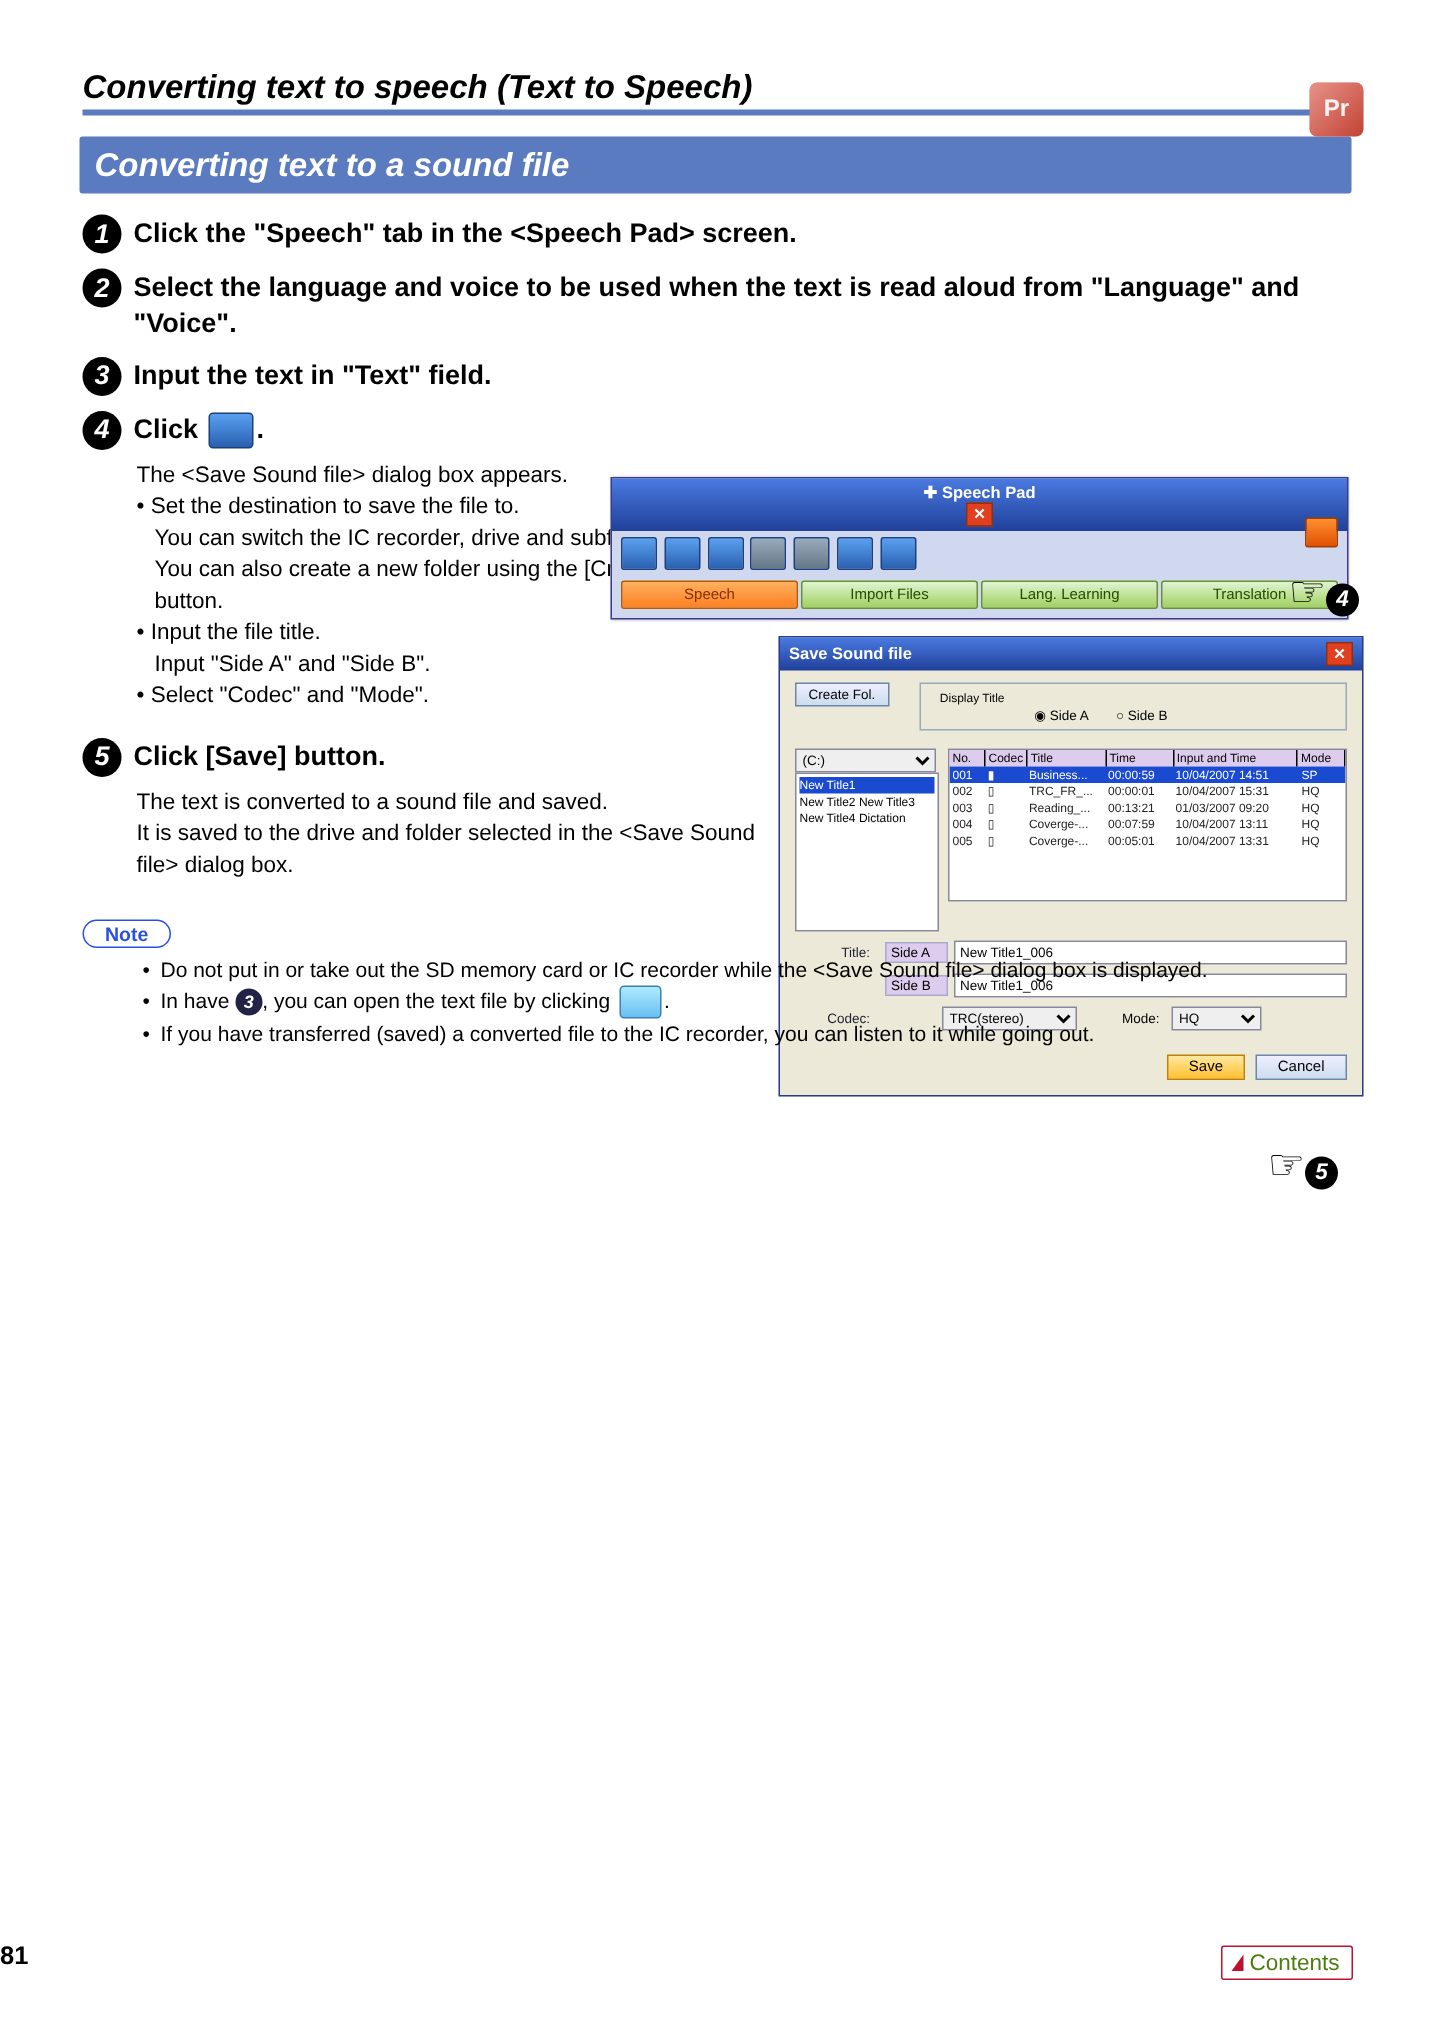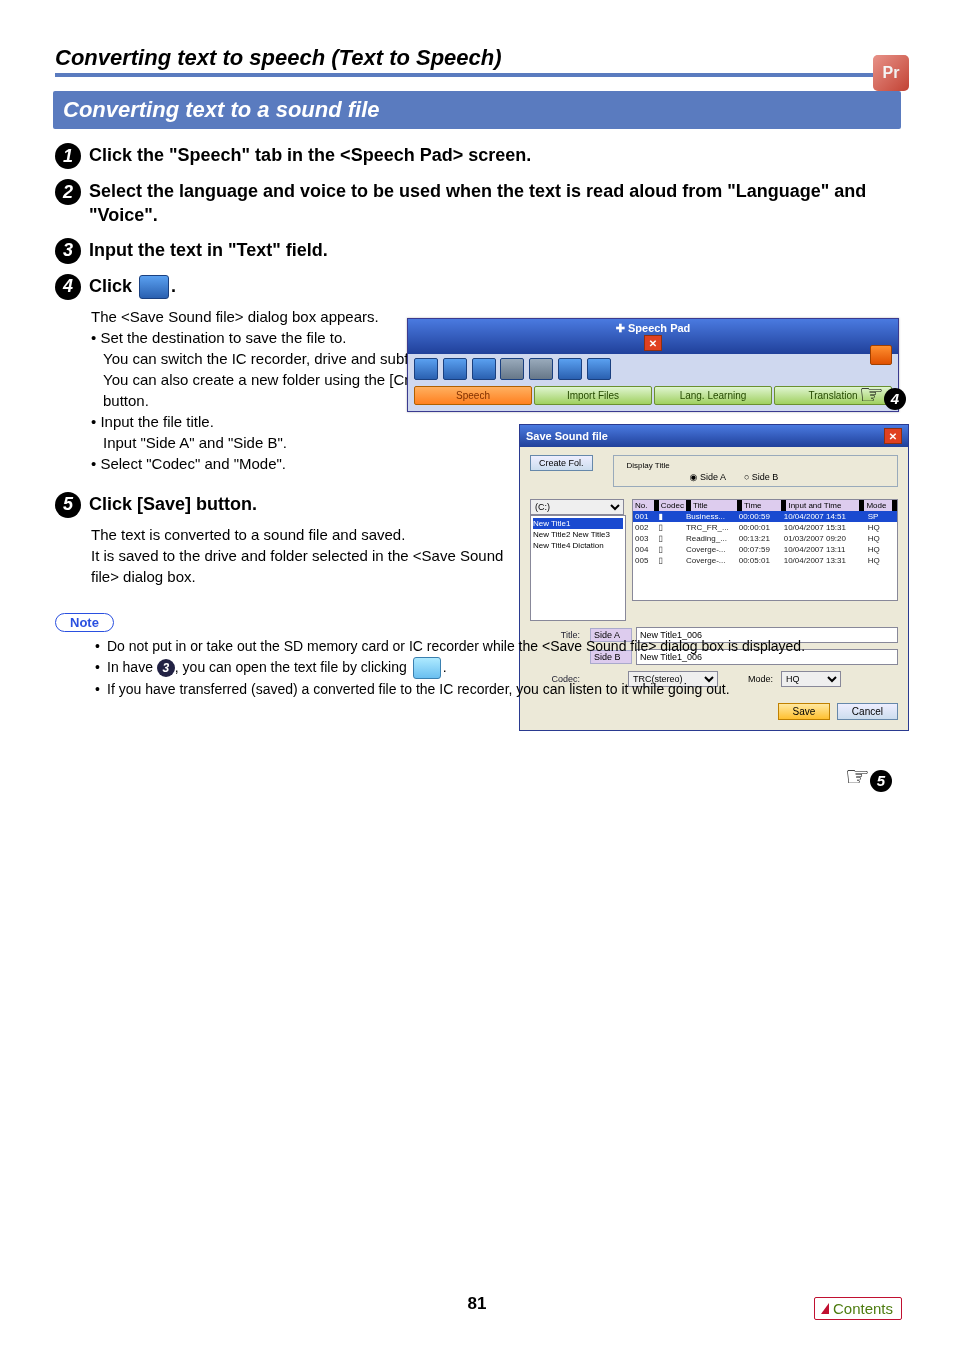--- a/index.html
+++ b/index.html
@@ -37,37 +37,37 @@
 .dlg-title { background:linear-gradient(#4a7ae0,#20409a); color:#fff; font-weight:bold; padding:3px 6px; display:flex; justify-content:space-between; align-items:center; font-size:11px;}
 .dlg-body { padding:8px 10px 10px 10px; }
 .fieldset { border:1px solid #9ab; padding:4px 6px; margin-bottom:6px; }
 .create-btn { display:inline-block; background:linear-gradient(#eef,#cde); border:1px solid #68a; padding:2px 8px; font-size:9px;}
 .radio-row { display:flex; gap:18px; margin-left:70px; }
 .dlg-cols { display:flex; gap:6px; margin-top:6px;}
 .tree { width:90px; height:100px; border:1px solid #889; background:#fff; overflow:hidden; padding:2px; font-size:8px; line-height:11px;}
 .tree .sel { background:#1a4ad0; color:#fff; display:block;}
 .grid { flex:1; height:100px; border:1px solid #889; background:#fff; overflow:hidden;}
 .grid-header { background:#dce; display:flex; font-size:8px;}
-.grid-header span { border-right:5px solid #000000; padding:1px 2px; }
+.grid-header span { border-right:1px solid #000000; padding:1px 2px; }
 .grid-row { display:flex; font-size:8px; color:#222;}
 .grid-row span { padding:1px 2px; overflow:hidden; white-space:nowrap;}
 .col-no{width:20px} .col-codec{width:24px} .col-title{width:50px} .col-time{width:42px} .col-date{width:82px} .col-mode{width:28px}
 .row-sel { background:#1a4ad0; color:#fff;}
 .form-row { display:flex; align-items:center; margin-top:6px; font-size:9px;}
 .form-row .lbl { width:50px; text-align:right; margin-right:10px; color:#223;}
 .form-row .sub { width:34px; background:#dce; border:1px solid #aac; padding:1px 3px; margin-right:4px;}
 .form-row input.txt { flex:1; border:1px solid #889; height:14px; font-size:9px; padding:0 3px;}
 select.sm { border:1px solid #889; height:16px; font-size:9px;}
 .dlg-foot { text-align:right; padding:6px 10px 10px 0;}
 .dlg-btn { display:inline-block; background:linear-gradient(#eef,#cde); border:1px solid #68a; padding:2px 14px; font-size:10px; margin-left:4px;}
 .dlg-btn.save { background:linear-gradient(#ffe8a0,#ffc030); border-color:#c08000;}
 .hand { font-size:28px; transform:scaleX(-1); display:inline-block;}
 .badge-4 { position:absolute; right:40px; top:378px; z-index:5;}
 .badge-5 { position:absolute; right:54px; top:760px; z-index:5;}
-.page-num { position:absolute; bottom:34px; left:0; right:0; text-align:center; font-weight:bold; font-size:17px;}
+.page-num { position:absolute; bottom:34px; left:0; right:0; text-align:left; font-weight:bold; font-size:17px;}
 .contents-btn { position:absolute; bottom:28px; right:52px; border:1px solid #c01030; padding:2px 8px 2px 6px; color:#4d7c0f; font-size:15px; border-radius:2px; background:#fff; display:flex; align-items:center; gap:4px;}
 .contents-btn .tri { width:0; height:0; border-left:8px solid transparent; border-bottom:11px solid #c01030; border-right:0; display:inline-block;}
 </style>
 </head>
 <body>
 
 <div class="page">
   <div class="corner-badge">
       <span>Pr</span>
     </div>

